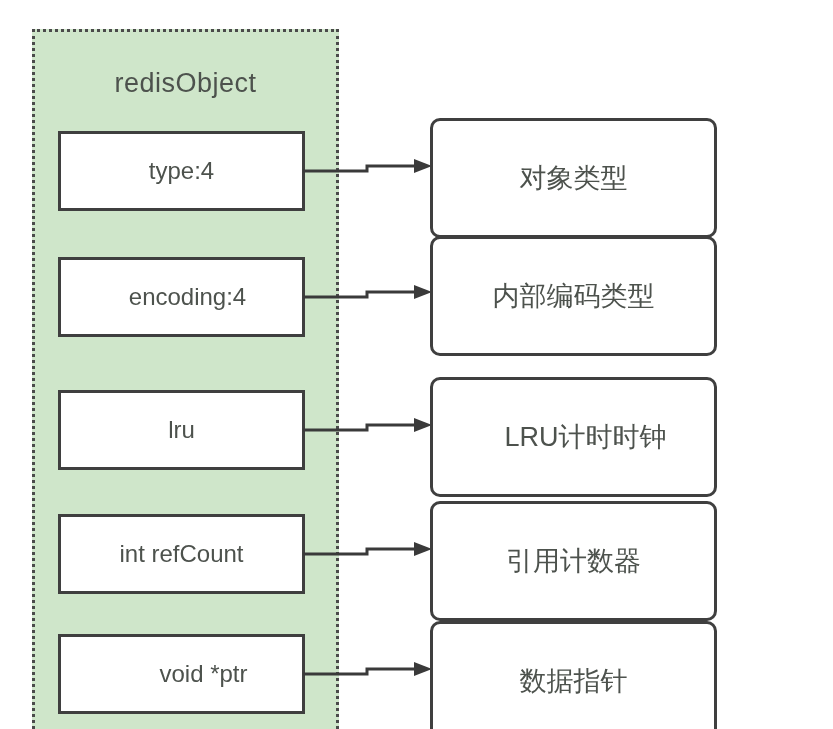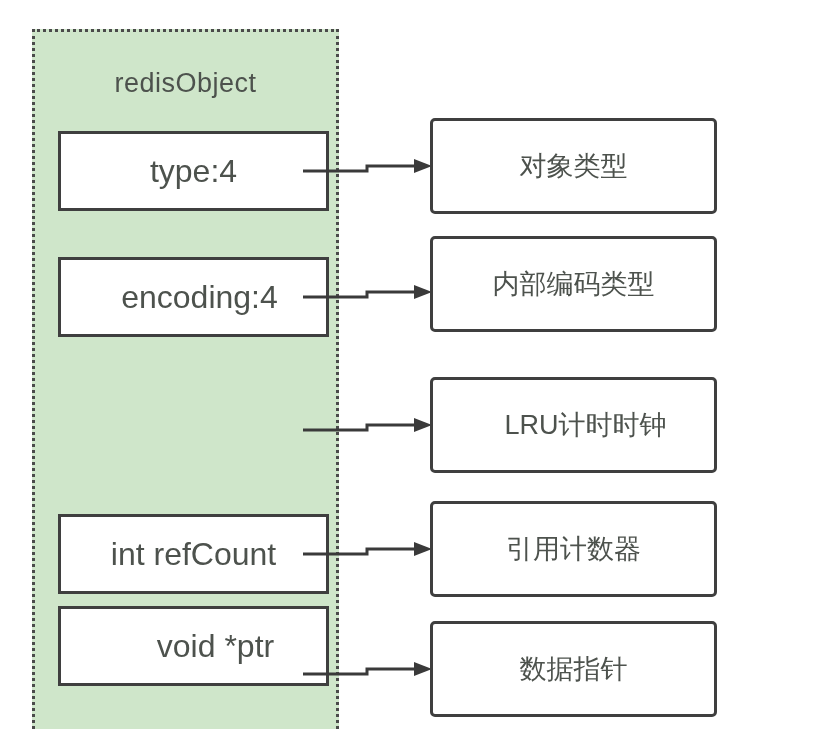--- a/index.html
+++ b/index.html
@@ -35,46 +35,46 @@
     width: 100%;
     text-align: center;
     font-size: 27px;
     color: var(--text_color, #4d524d);
     letter-spacing: 0.5px;
   }
   
   .field-box {
     position: absolute;
     left: 58px;
-    width: 271px;
+    width: 247px;
     height: 80px;
     box-sizing: border-box;
     background: #ffffff;
     border: 3px solid var(--box_border, #3f3f3f);
     display: flex;
     align-items: center;
     justify-content: center;
-    font-size: 32px;
+    font-size: 24px;
     color: var(--text_color, #4d524d);
   }
   .fb-0 { top: 122px; }
   .fb-1 { top: 248px; padding-left: 12px; }
   .fb-2 { top: 381px; }
   .fb-3 { top: 505px; }
-  .fb-4 { top: 597px; padding-left: 44px; }
+  .fb-4 { top: 625px; padding-left: 44px; }
   
   .desc-box {
     position: absolute;
     left: 430px;
     width: 287px;
-    height: 96px;
+    height: 120px;
     box-sizing: border-box;
     background: #ffffff;
     border: 3px solid var(--box_border, #3f3f3f);
-    border-radius: 5px;
+    border-radius: 10px;
     display: flex;
     align-items: center;
     justify-content: center;
     font-size: 27px;
     color: var(--text_color, #4d524d);
   }
   .db-0 { top: 109px; }
   .db-1 { top: 227px; }
   .db-2 { top: 368px; padding-left: 24px; }
   .db-3 { top: 492px; }
@@ -122,20 +122,21 @@
 
   <div class="field-box fb-1">encoding:4</div>
   <div class="arrow ar-1">
     <svg viewBox="0 0 130 36" xmlns="http://www.w3.org/2000/svg">
       <polyline points="0,18 64,18 64,13 113,13"></polyline>
       <polygon points="111,6 129,13 111,20"></polygon>
     </svg>
   </div>
   <div class="desc-box db-1">内部编码类型</div>
 
+  <div class="field-box fb-2">lru</div>
   <div class="arrow ar-2">
     <svg viewBox="0 0 130 36" xmlns="http://www.w3.org/2000/svg">
       <polyline points="0,18 64,18 64,13 113,13"></polyline>
       <polygon points="111,6 129,13 111,20"></polygon>
     </svg>
   </div>
   <div class="desc-box db-2">LRU计时时钟</div>
 
   <div class="field-box fb-3">int refCount</div>
   <div class="arrow ar-3">

